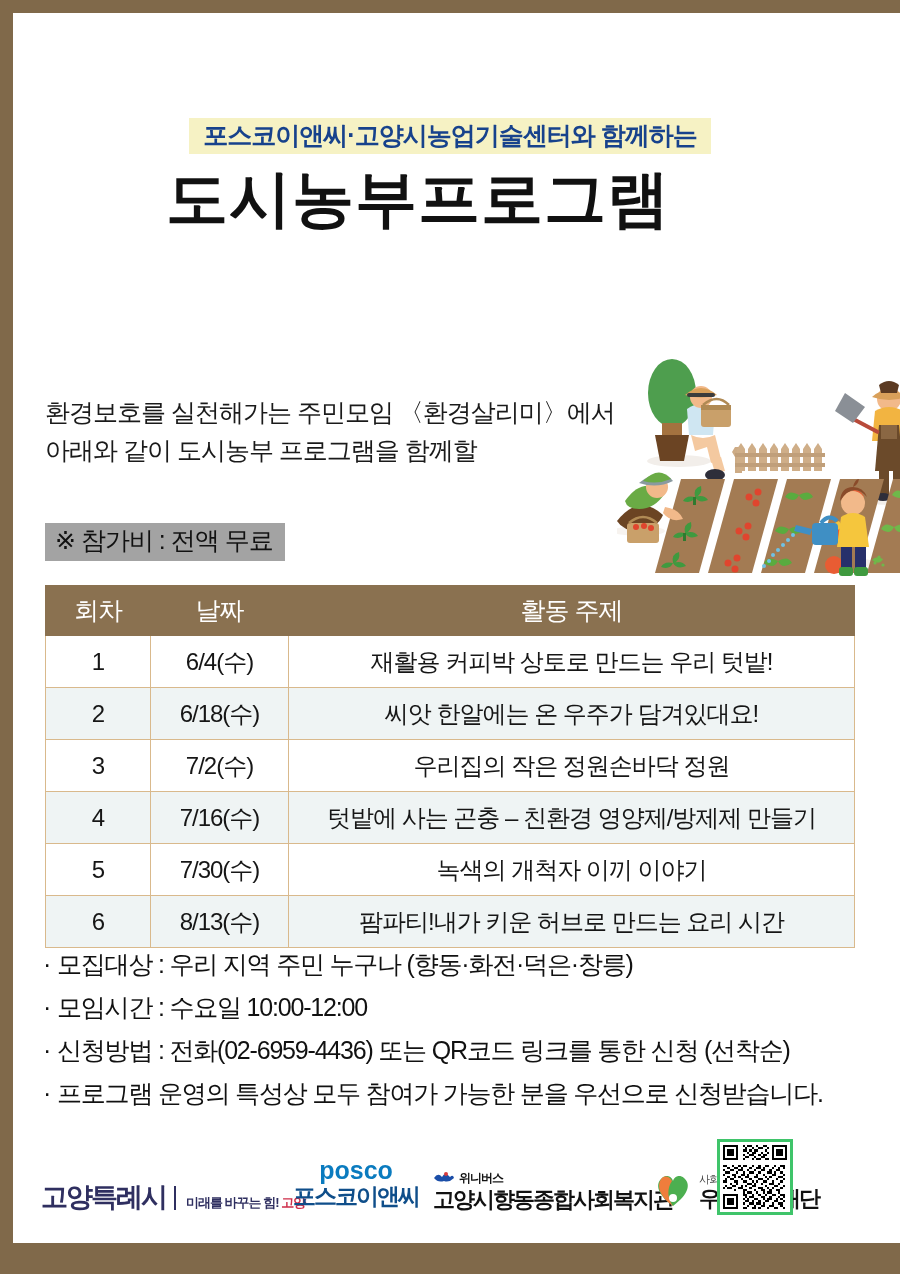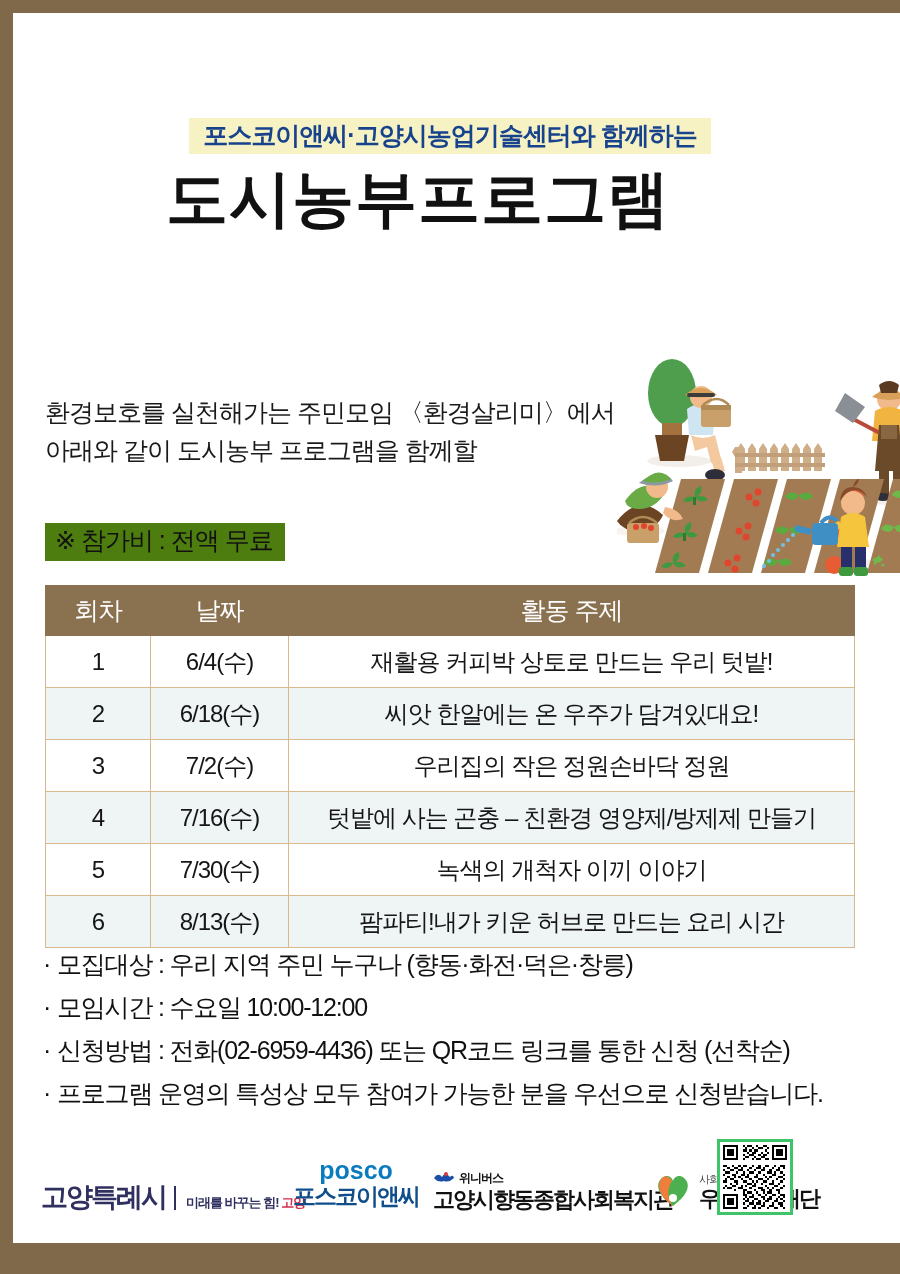--- a/index.html
+++ b/index.html
@@ -48,21 +48,21 @@
 
   
   .intro{
     position:absolute;left:32px;top:380px;width:620px;
     color:#1a1a1a;font-size:25px;line-height:1.52;letter-spacing:-1px;
   }
   .intro div{white-space:nowrap;}
 
   .fee-wrap{position:absolute;left:32px;top:510px;}
   .fee{
-    display:inline-block;background:#4d7c0f;color:#111;
+    display:inline-block;background:#a3a3a3;color:#111;
     font-size:25px;letter-spacing:-1px;padding:4px 12px 6px 10px;line-height:1.1;
   }
 
   
   .illus{
     position:absolute;right:0px;top:338px;width:310px;height:232px;
   }
   .illus svg{display:block;width:100%;height:100%;}
 
   

